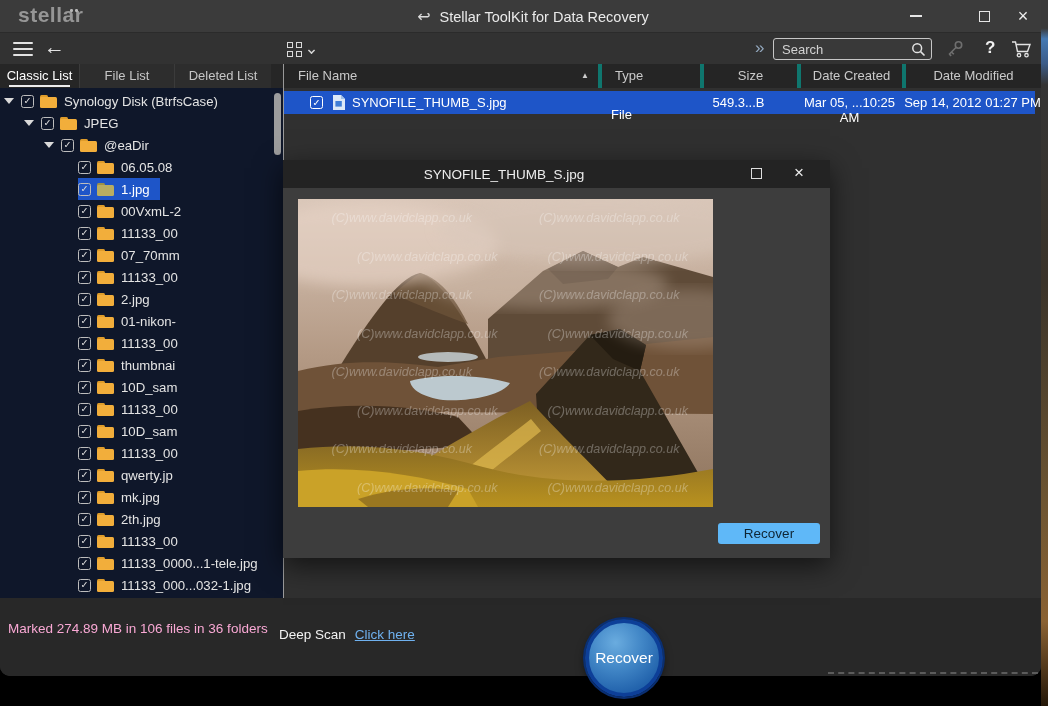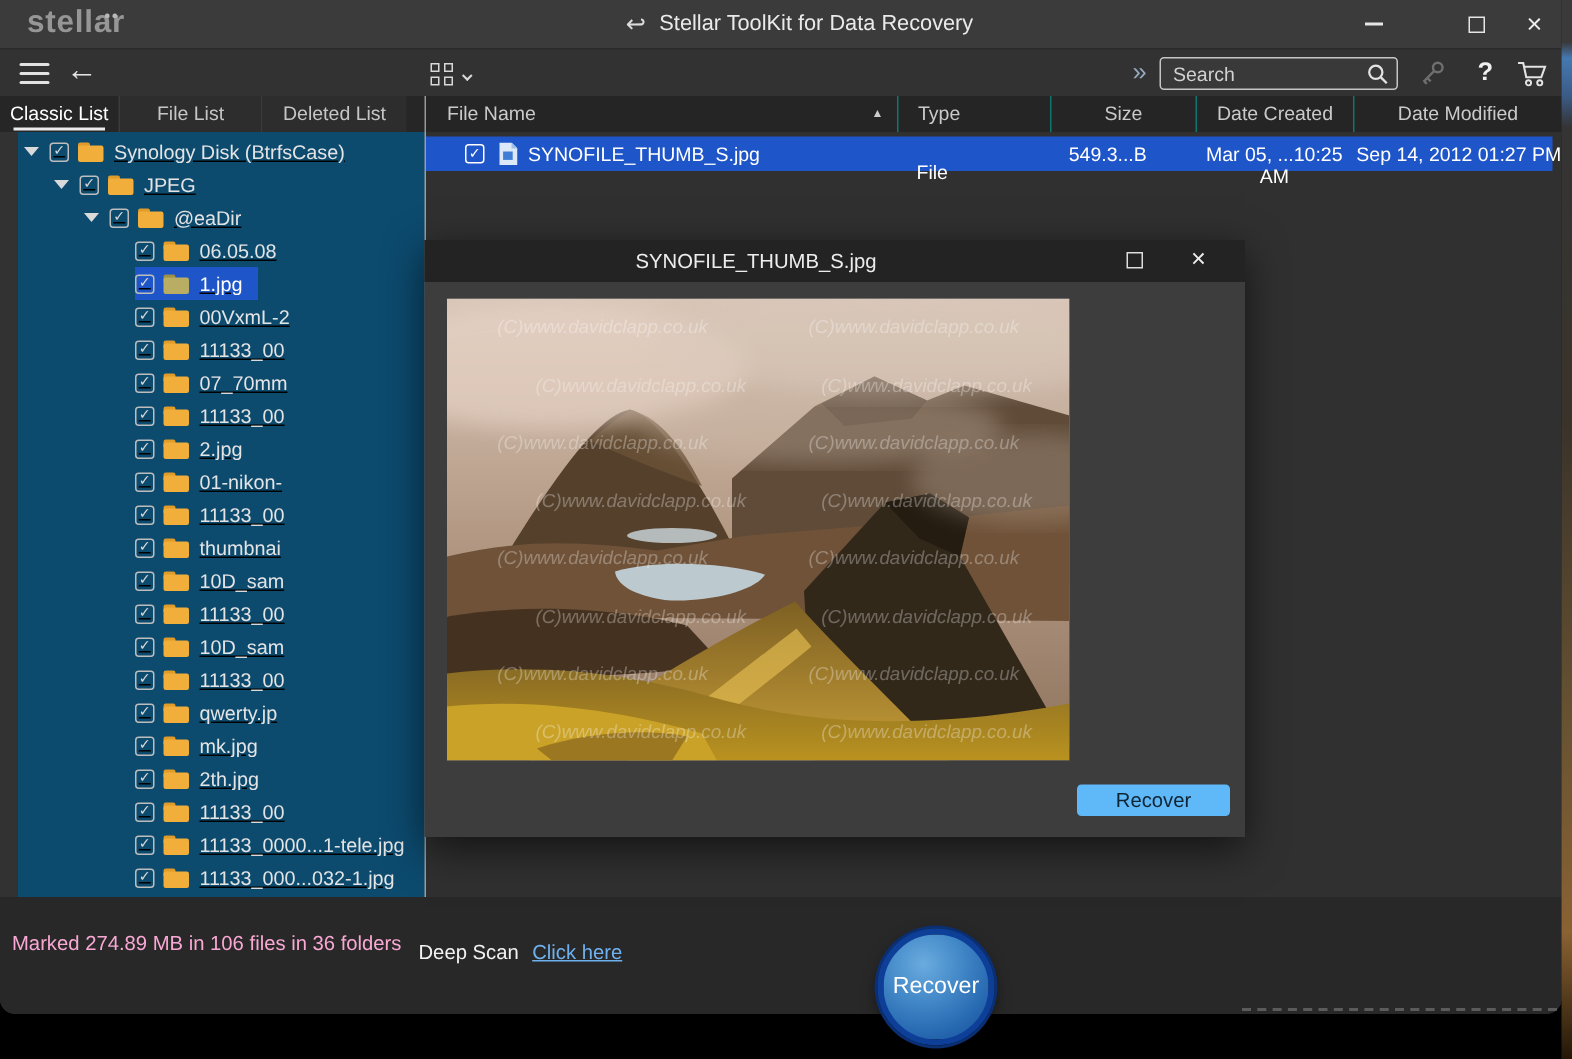--- a/index.html
+++ b/index.html
@@ -46,29 +46,29 @@
   
   .tabbar { position:absolute; left:0; top:64px; width:284px; height:24px; background:#262626; display:flex; }
   .tab { text-align:center; font-size:13px; color:#c6c6c6; line-height:24px; background:#2d2d2d; border-right:1px solid #3b3b3b; position:relative; cursor:default; }
   .tab:nth-child(1){ width:80px; background:#262626; }
   .tab:nth-child(2){ width:95px; } .tab:nth-child(3){ width:96px; border-right:none; }
   .tab.active { color:#fff; }
   .tab.active::after { content:""; position:absolute; left:9px; right:9px; bottom:1px; height:2px; background:#ececec; }
 
   .thead { position:absolute; left:284px; top:64px; width:757px; height:24px; background:#252525; display:flex; align-items:center;
            color:#cacaca; font-size:13px; }
-  .th { height:100%; line-height:24px; border-left:1px solid #0f766e; text-align:center; position:relative; }
+  .th { height:100%; line-height:24px; border-left:4px solid #0f766e; text-align:center; position:relative; }
   .th-name { width:314px; border-left:none; text-align:left; padding-left:14px; }
   .th-type { width:102px; text-align:left; padding-left:13px; }
   .th-size { width:97px; } .th-created { width:105px; } .th-mod { width:139px; }
   .sortarrow { position:absolute; right:9px; top:0; font-size:8px; color:#cdcdcd; }
 
   
   .vsep { position:absolute; left:283px; top:64px; width:1px; height:534px; background:#b5b5b5; opacity:.8; z-index:5; }
-  .treepanel { position:absolute; left:12px; top:88px; width:283px; height:510px; background:#0c4a6e; overflow:hidden; padding-top:2px;text-decoration:underline; }
+  .treepanel { position:absolute; left:0; top:88px; width:283px; height:510px; background:#0f172a; overflow:hidden; padding-top:2px; }
   .trow { display:flex; align-items:center; height:22px; width:max-content; padding-right:10px; color:#e4e4e4; font-size:13.2px; white-space:nowrap; cursor:default; }
   .lv0 { margin-left:4px; } .lv1 { margin-left:24px; } .lv2 { margin-left:44px; } .lv3 { margin-left:78px; }
   .caret { width:0; height:0; border-left:5px solid transparent; border-right:5px solid transparent; border-top:6px solid #dadada; margin-right:7px; }
   .cb { width:13px; height:13px; border:1.6px solid #bdbdbd; border-radius:2.5px; display:flex; align-items:center; justify-content:center; flex:none; }
   .cb::after { content:"✓"; font-size:9.5px; color:#d8d8d8; line-height:1; }
   .fold { width:17px; height:13px; position:relative; margin:0 7px 0 6px; flex:none; }
   .fold::before { content:""; position:absolute; left:0; top:0; width:8px; height:5px; background:#df9c2a; border-radius:1.5px 1.5px 0 0; }
   .fold::after  { content:""; position:absolute; left:0; top:2.5px; width:17px; height:10.5px; background:#f2ae3b; border-radius:1.5px; }
   .trow.sel { background:#1e55c8; color:#fff; }
   .trow.sel .fold::before { background:#9d9148; } .trow.sel .fold::after { background:#b8ad62; }

